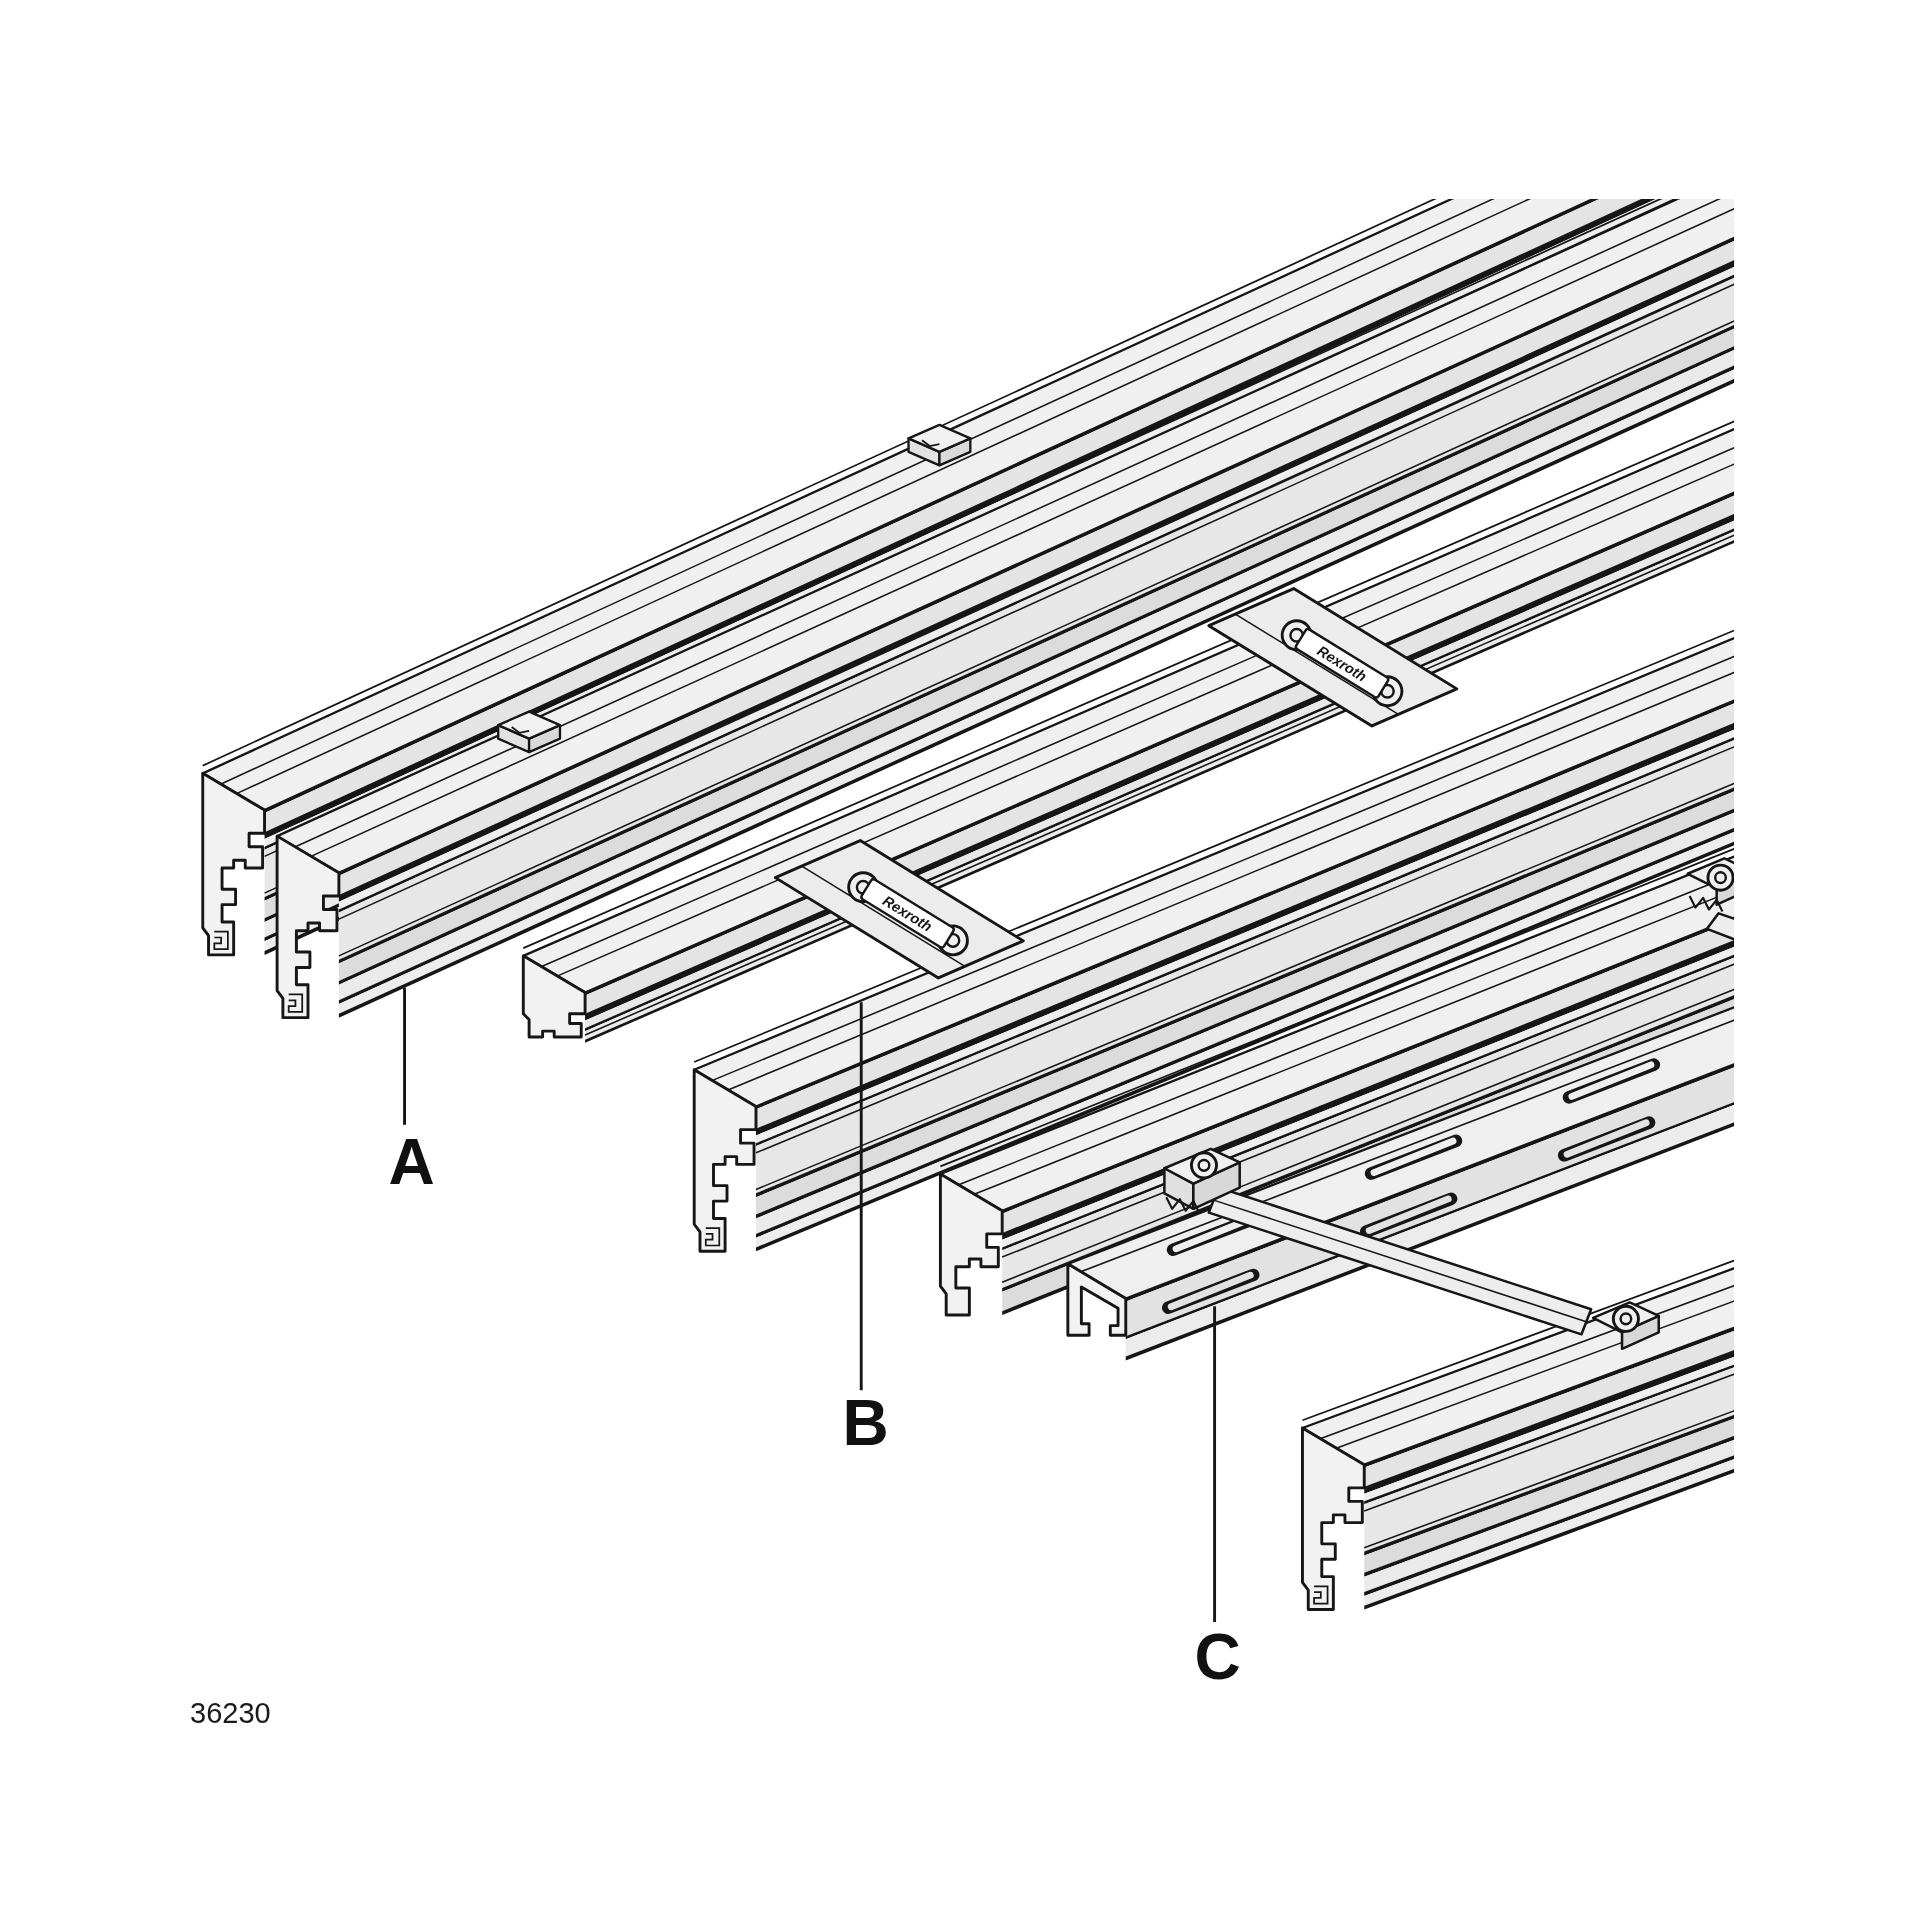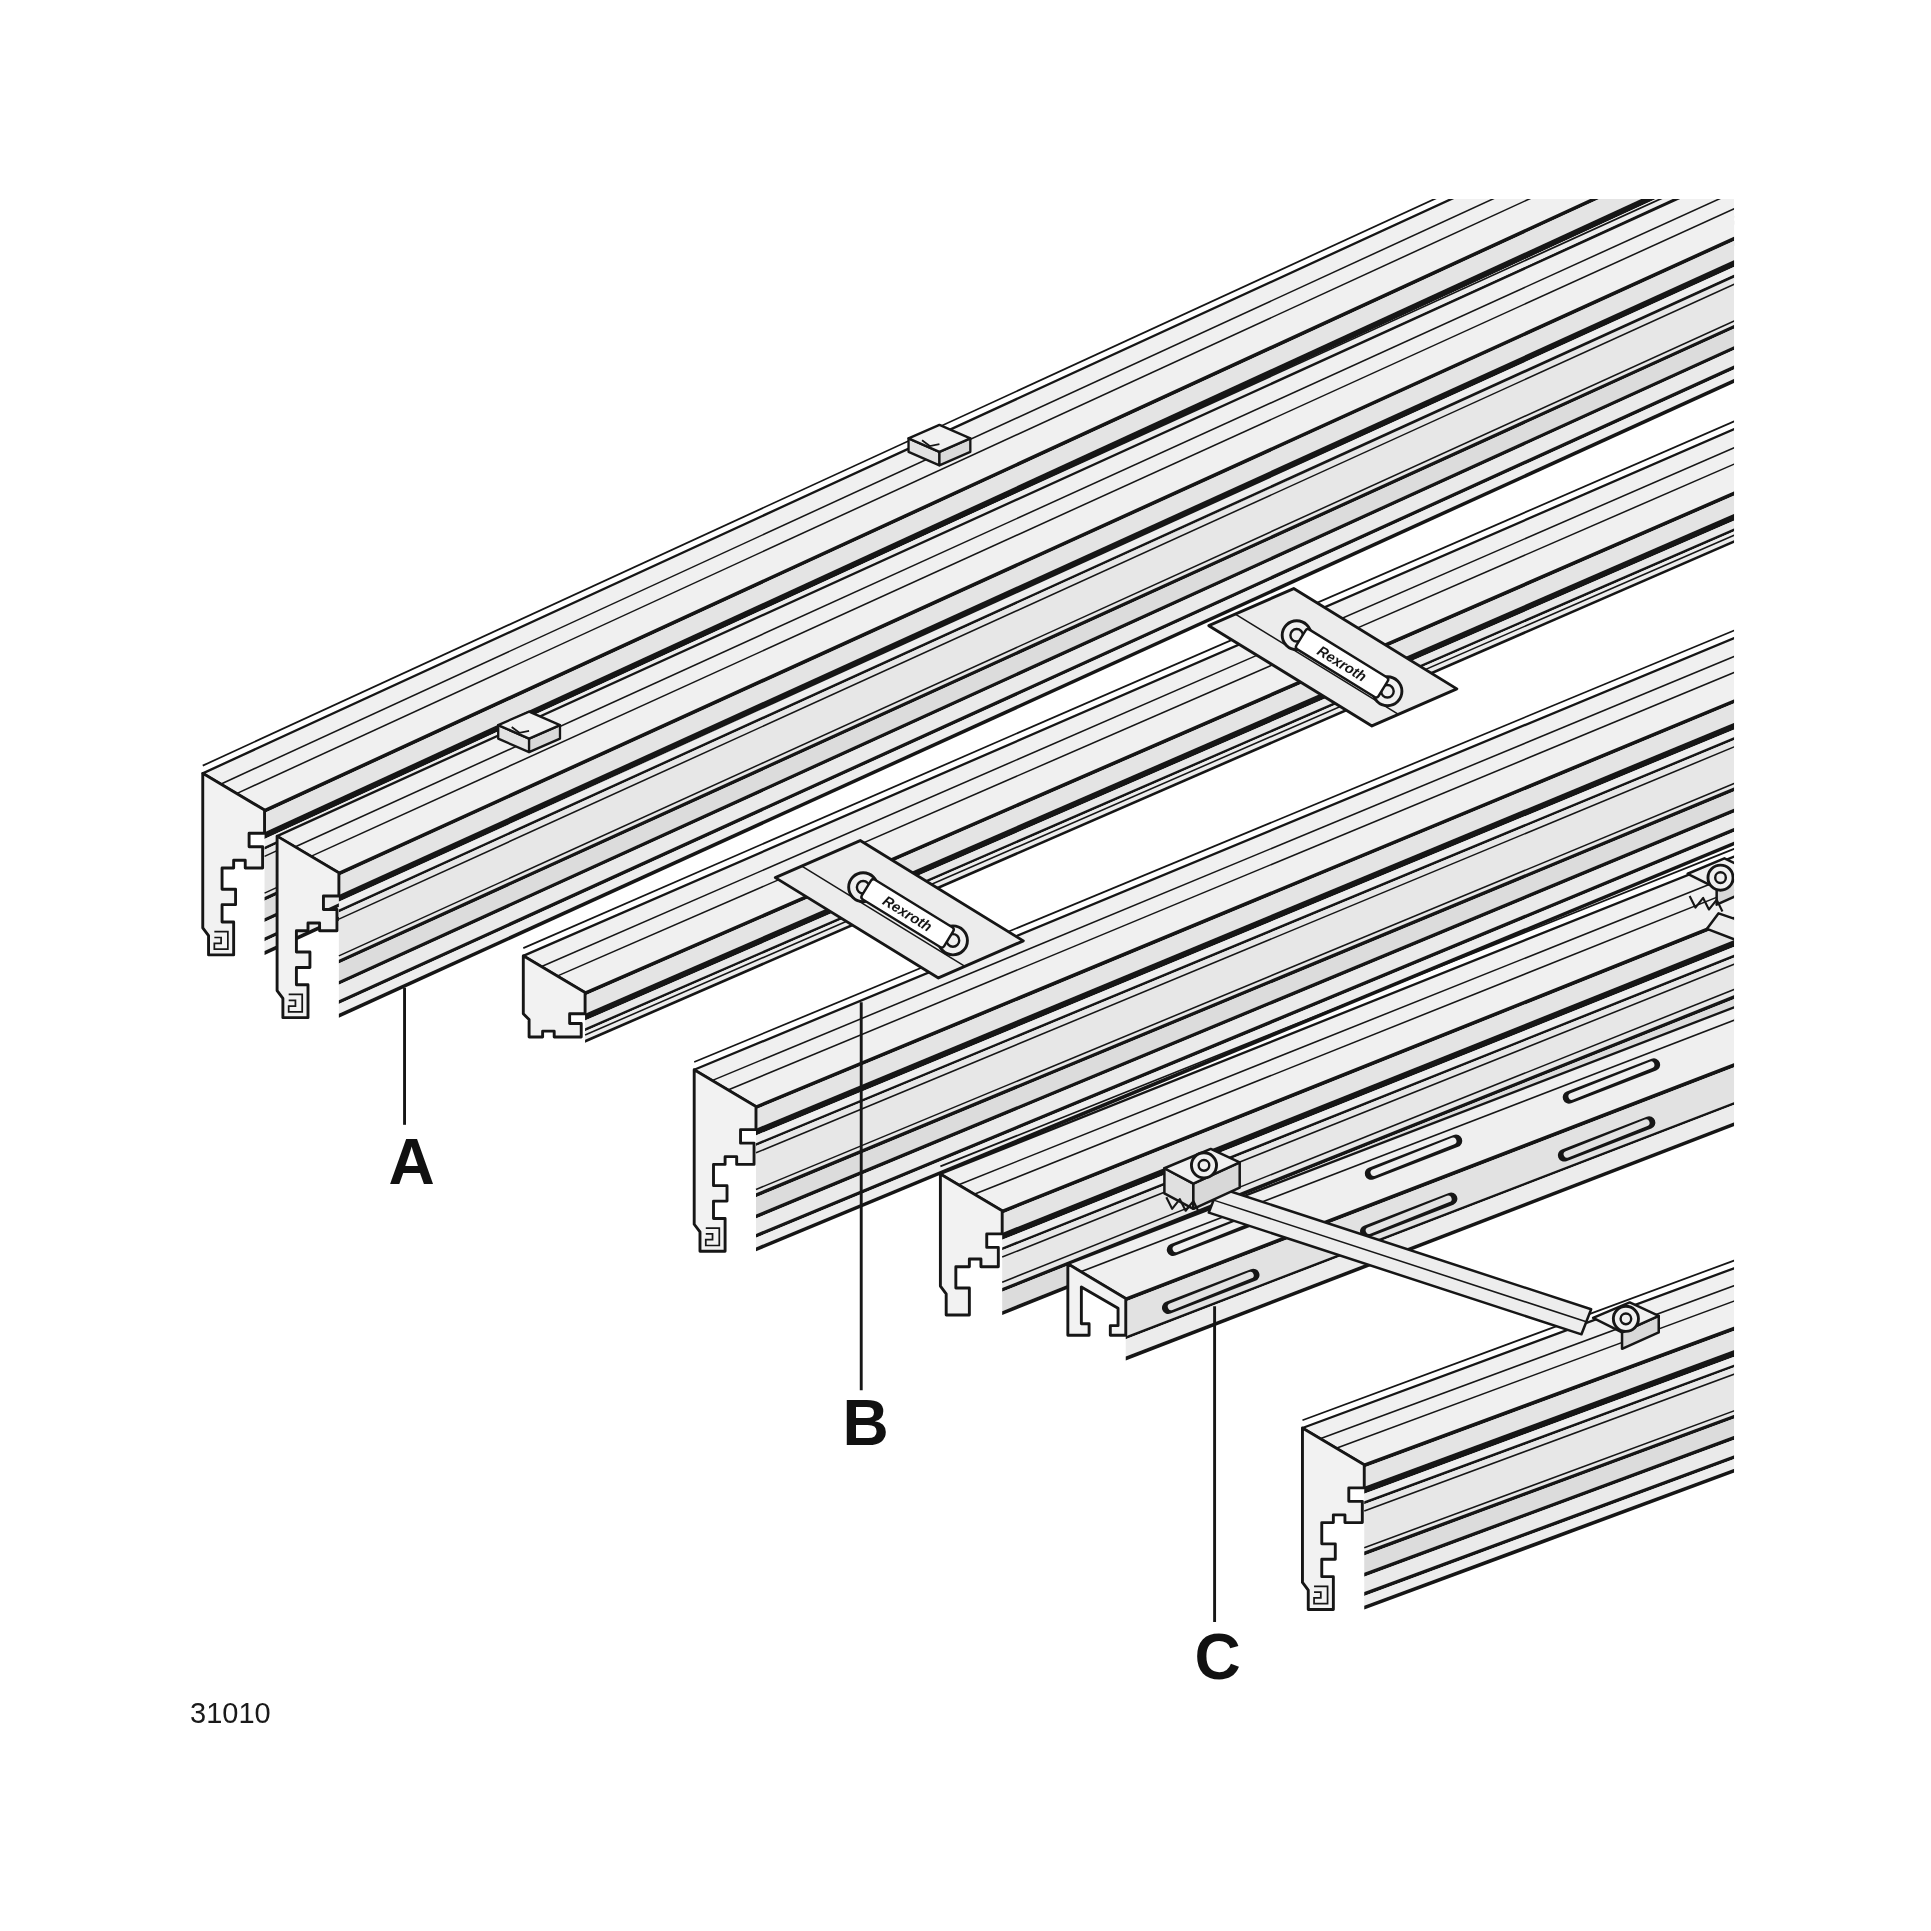--- a/index.html
+++ b/index.html
@@ -244,15 +244,15 @@
         <line x1="892" y1="1038" x2="892" y2="1440" stroke="#161616" stroke-width="3" stroke-linecap="butt"></line>
       </g>
       <g>
         <line x1="1258" y1="1353" x2="1258" y2="1680" stroke="#161616" stroke-width="3" stroke-linecap="butt"></line>
       </g>
     </svg>
 
   <div class="plabel" style="left:412px;top:1162px;">A</div>
   <div class="plabel" style="left:866px;top:1423px;">B</div>
   <div class="plabel" style="left:1218px;top:1657px;">C</div>
-  <div class="fignum" style="left:190px;top:1697px;">31010</div>
+  <div class="fignum" style="left:190px;top:1697px;">36230</div>
 </div>
 
 
 </body></html>

